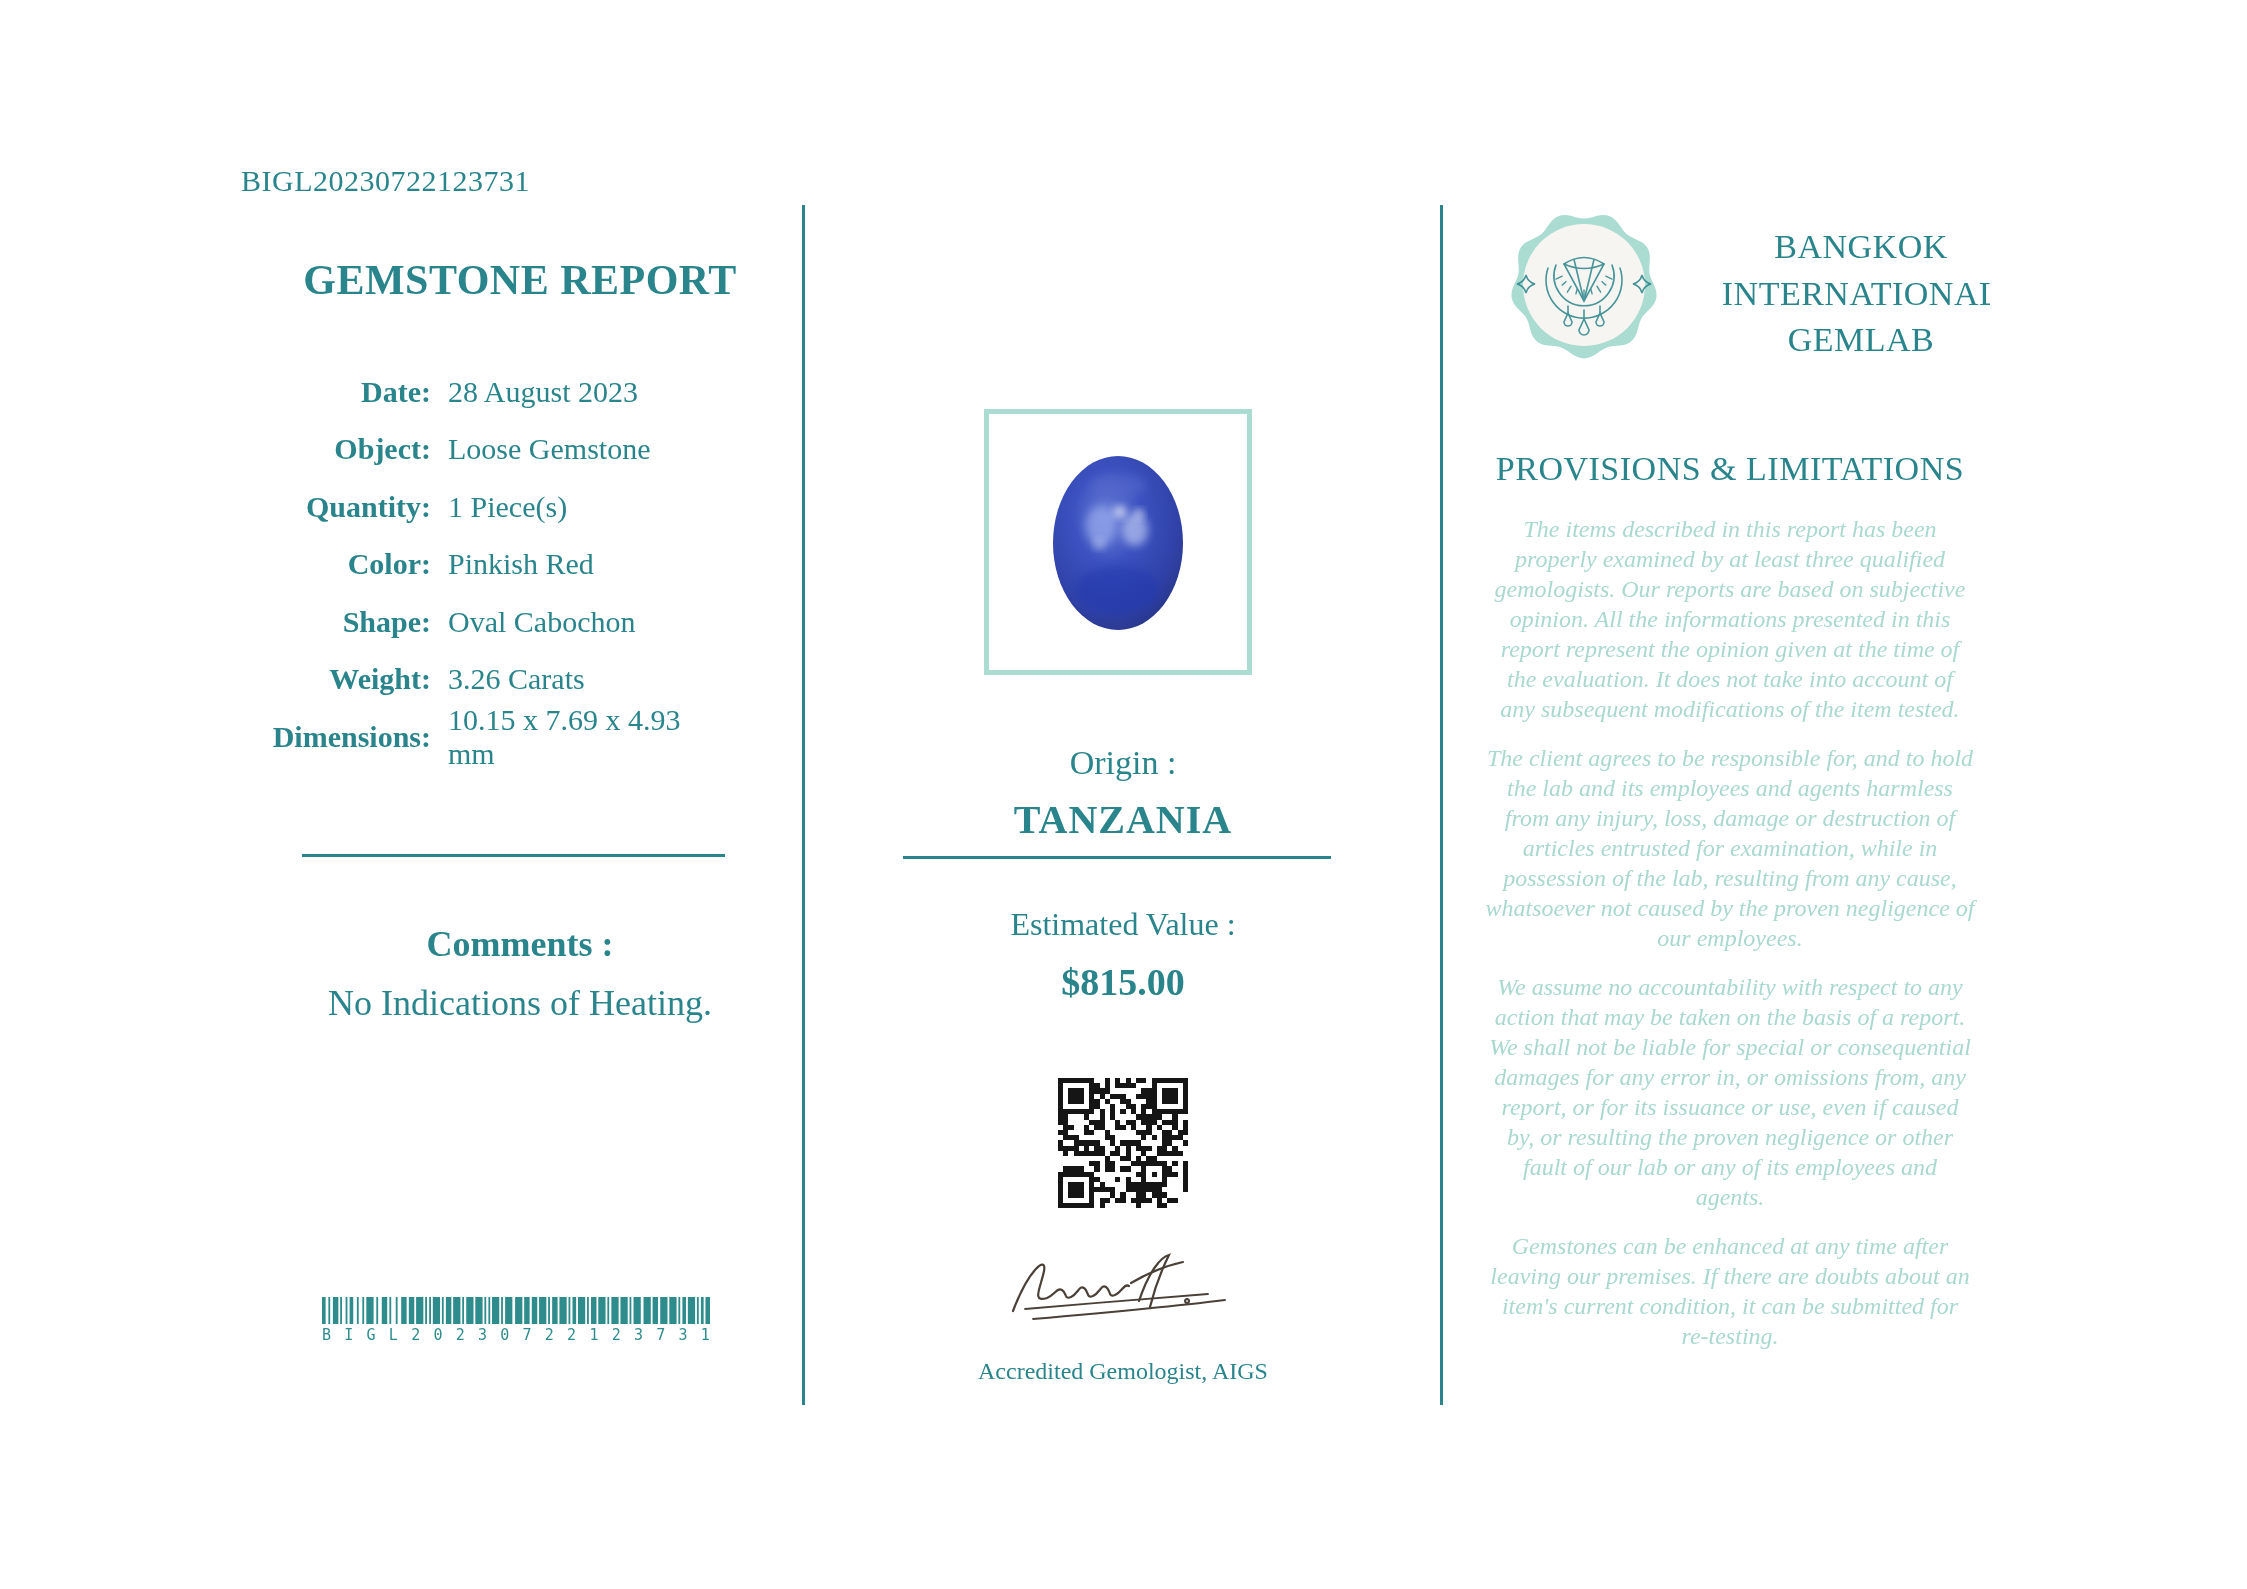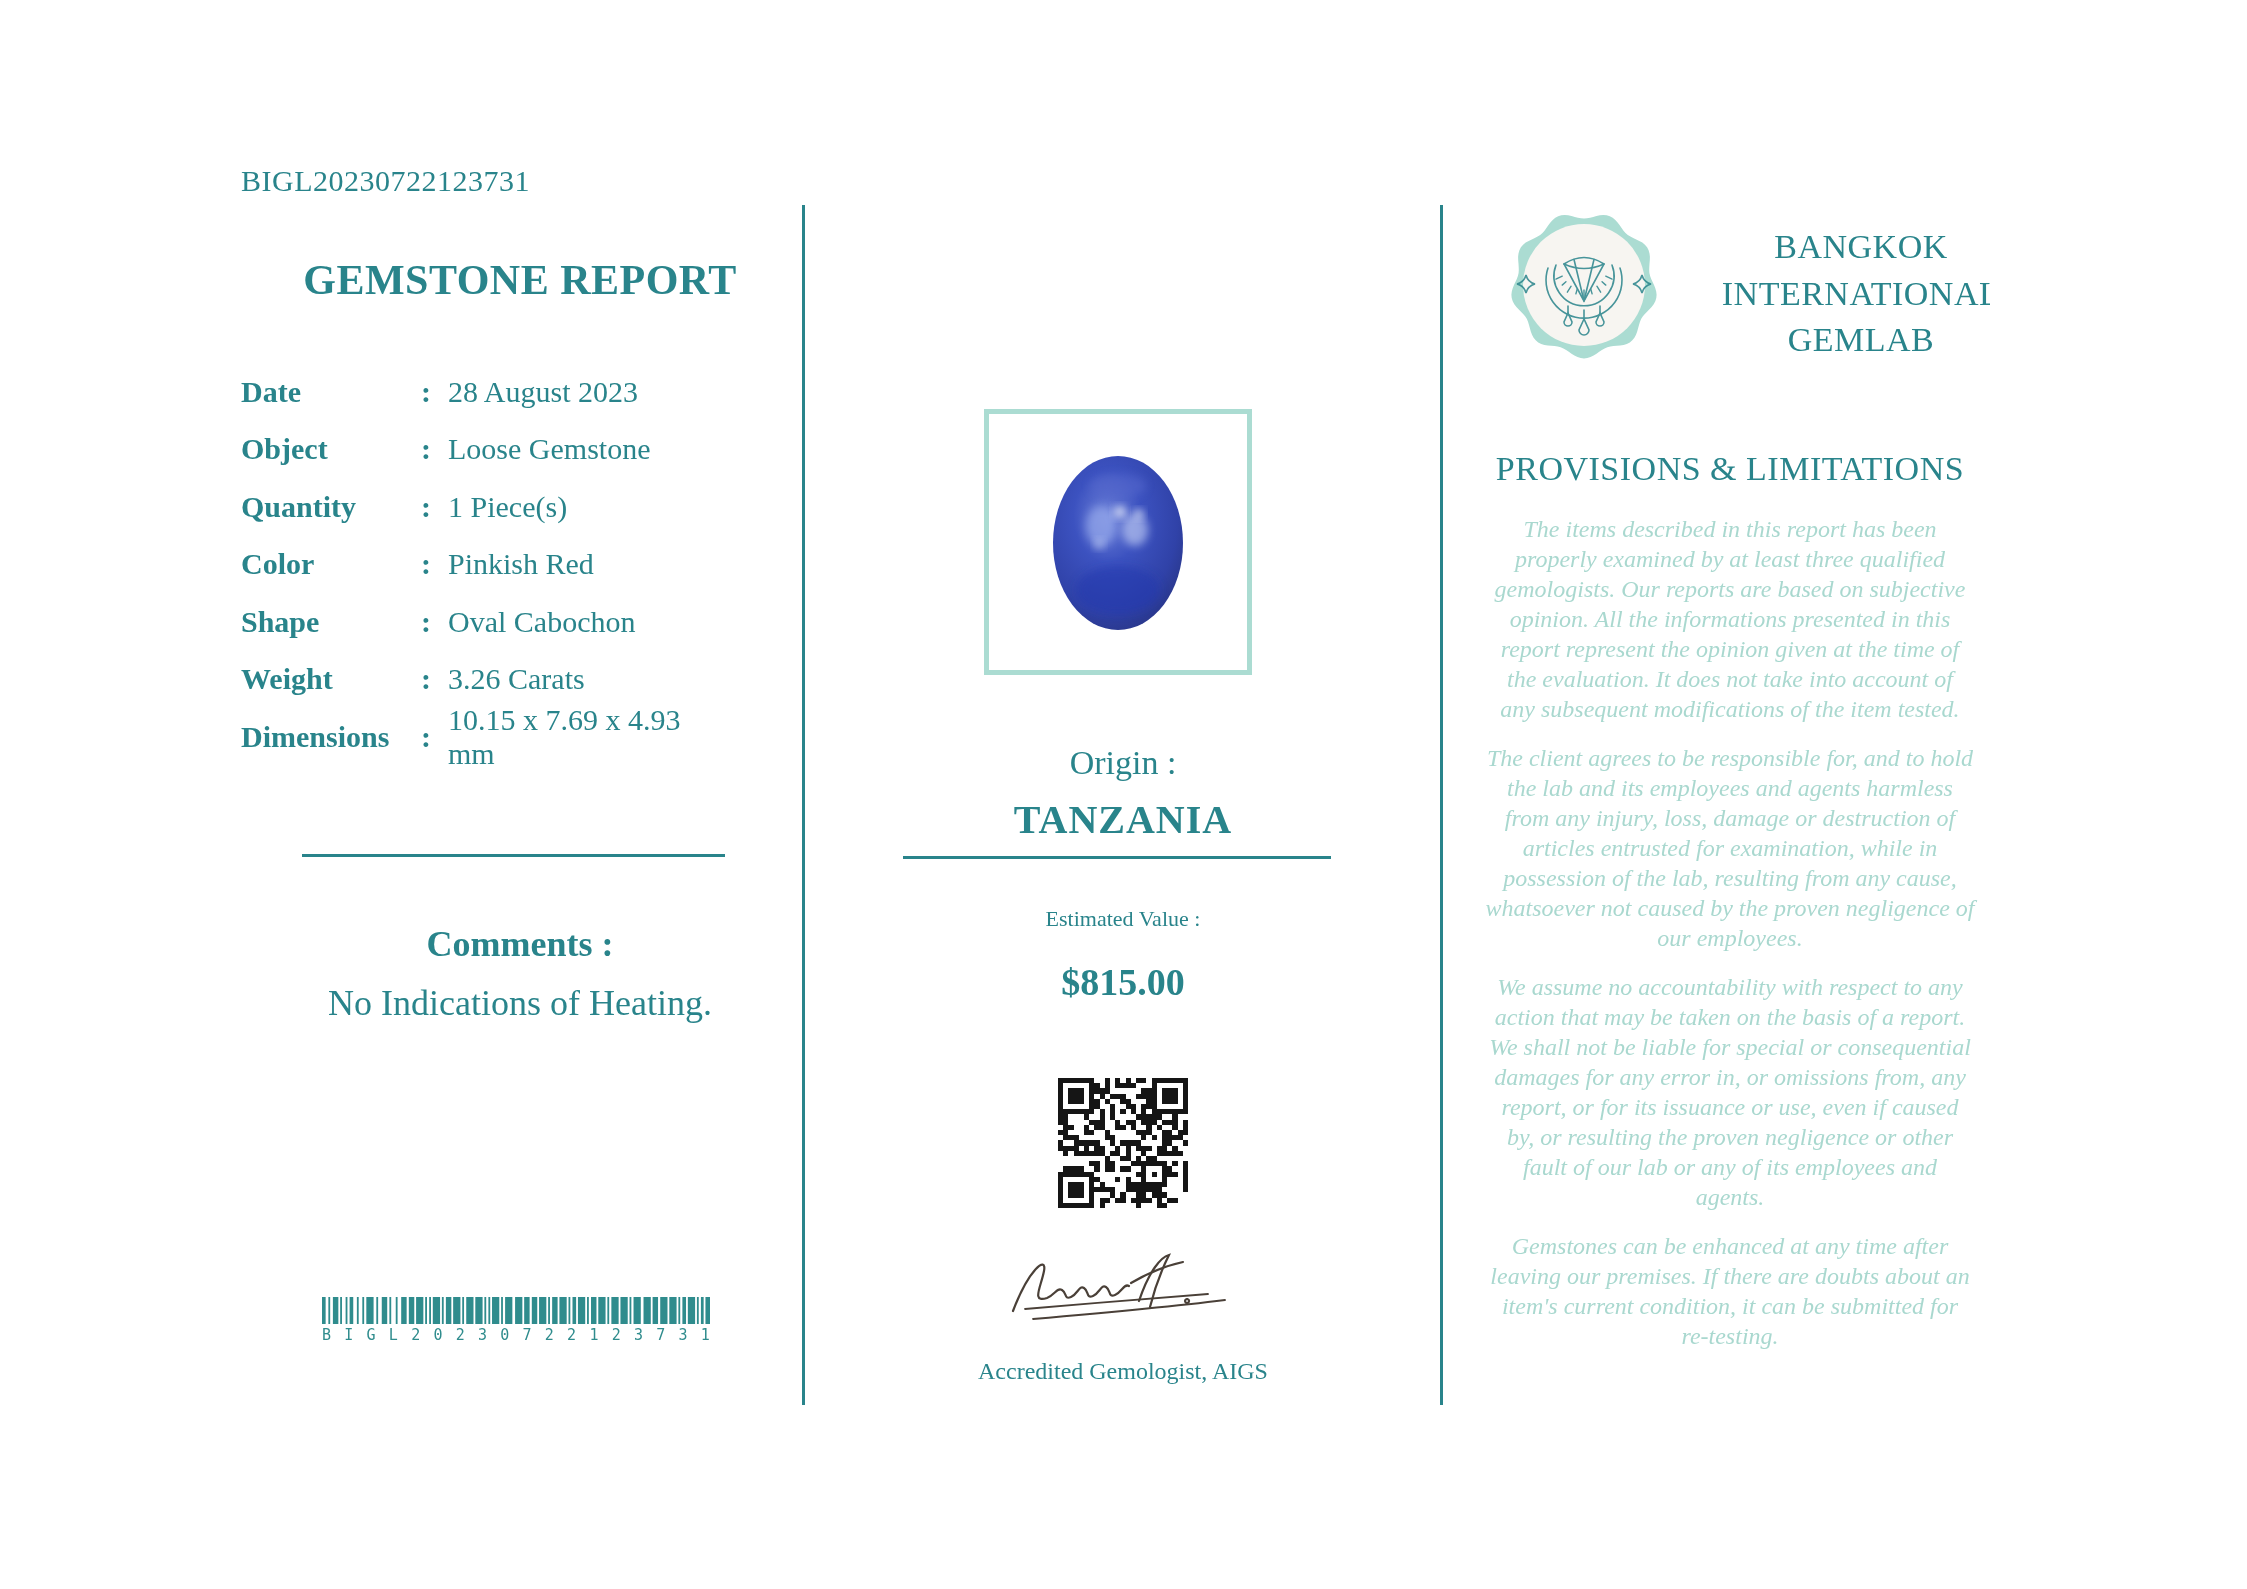--- a/index.html
+++ b/index.html
@@ -12,37 +12,37 @@
   .abs{position:absolute;}
 
   .vdivider{position:absolute;top:205px;height:1200px;width:2.5px;background:var(--teal);}
   .hdivider{position:absolute;height:2.5px;background:var(--teal);}
 
   
   .report-number{left:241px;top:164px;font-size:30px;letter-spacing:.5px;color:var(--teal);}
   .report-title{left:240px;top:256px;width:560px;font-size:42px;font-weight:bold;color:var(--teal);text-align:center;letter-spacing:.5px;}
   .fields{left:241px;top:363px;width:475px;}
   .field-row{display:flex;height:57.5px;align-items:center;font-size:30px;color:var(--teal);}
-  .field-row .lbl{width:180px;font-weight:bold;}
+  .field-row .lbl{width:180px;font-weight:bold;text-align:right;}
   .field-row .colon{width:27px;font-weight:bold;}
   .field-row .val{flex:1;}
   .comments-label{left:240px;top:923px;width:560px;font-size:36px;font-weight:bold;color:var(--teal);text-align:center;}
   .comments-text{left:240px;top:982px;width:560px;font-size:36px;color:var(--teal);text-align:center;}
   .barcode-wrap{left:322px;top:1297px;width:388px;}
   .barcode-chars{left:322px;top:1326px;width:388px;display:flex;justify-content:space-between;
     font-family:"DejaVu Sans Mono","Liberation Mono",monospace;font-size:15px;color:var(--barcode);}
 
   
   .mid{left:823px;width:600px;text-align:center;color:var(--teal);}
   .ident-label{top:251px;font-size:33px;}
   .gem-name{top:336px;font-size:40px;font-weight:bold;letter-spacing:.5px;}
   .gem-box{left:984px;top:409px;width:268px;height:266px;border:5px solid var(--mint-border);background:#fff;}
   .origin-label{top:744px;font-size:34px;}
   .origin-value{top:796px;font-size:40px;font-weight:bold;letter-spacing:1px;}
-  .value-label{top:906px;font-size:22px;}
+  .value-label{top:906px;font-size:32px;}
   .value-amount{top:960px;font-size:38px;font-weight:bold;}
   .gemologist{top:1346px;font-size:24px;margin-top:12px;}
 
   
   .lab-name{left:1700px;top:224px;width:322px;text-align:center;font-size:34px;line-height:46.5px;color:var(--teal);letter-spacing:.5px;}
   .provisions-title{left:1480px;top:450px;width:500px;text-align:center;font-size:34px;color:var(--teal);letter-spacing:.5px;}
   .provisions{left:1478px;top:514px;width:504px;text-align:center;color:var(--mint-text);
     font-size:24px;line-height:30px;font-style:italic;}
   .provisions p{white-space:pre-line;margin-bottom:19px;}
 </style>

